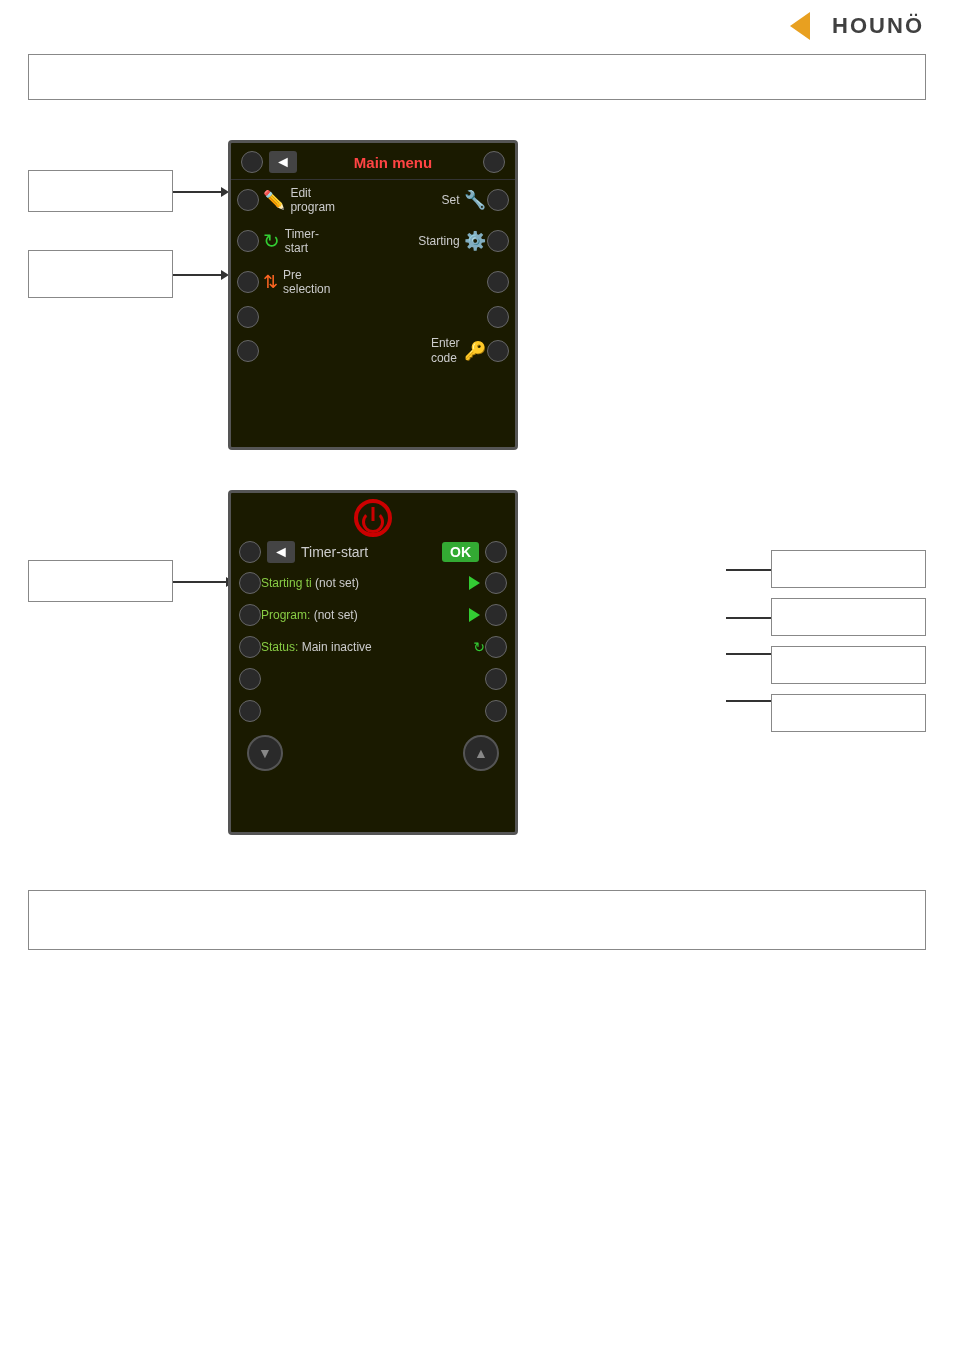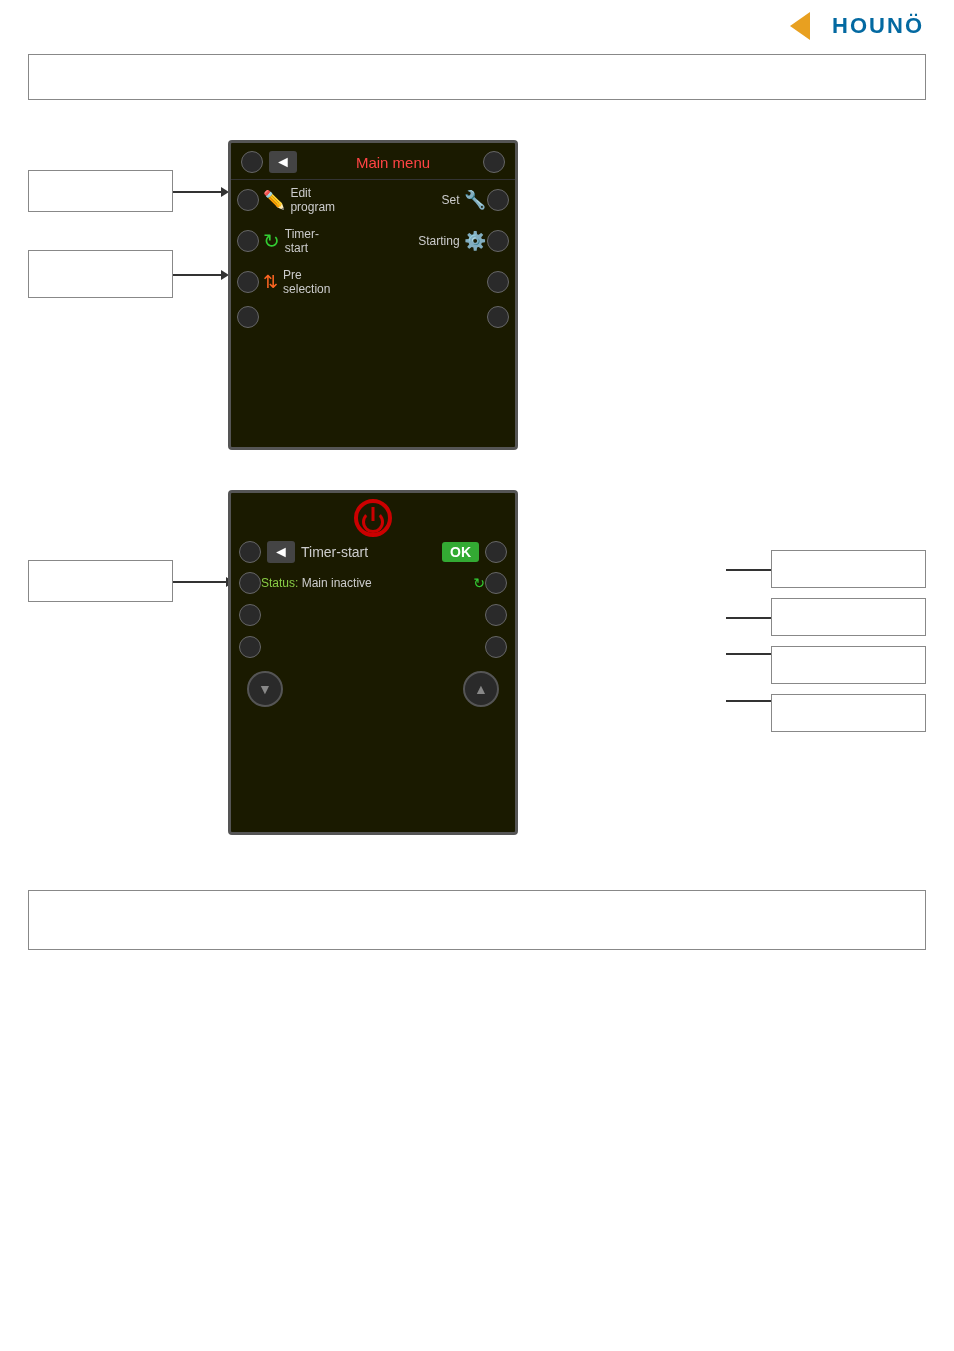--- a/index.html
+++ b/index.html
@@ -18,21 +18,21 @@
       justify-content: flex-end;
       padding: 12px 30px 0 0;
     }
     .logo {
       display: flex;
       align-items: center;
       gap: 22px;
       font-size: 22px;
       font-weight: bold;
       letter-spacing: 2px;
-      color: #0369a1;
+      color: #404040;
     }
     .logo-arrow {
       width: 0;
       height: 0;
       border-top: 14px solid transparent;
       border-bottom: 14px solid transparent;
       border-right: 20px solid #e8a020;
     }
 
     
@@ -54,21 +54,21 @@
       overflow: hidden;
     }
 
     
     .main-menu-screen {
       width: 290px;
       height: 310px;
     }
     .screen-title {
       color: #ff4444;
-      font-weight: normal;
+      font-weight: bold;
       font-size: 15px;
       margin-left: 6px;
     }
     .back-btn {
       display: inline-block;
       width: 28px;
       height: 22px;
       background: #444;
       border-radius: 3px;
       display: flex;
@@ -302,20 +302,29 @@
       <div style="flex:1"></div>
       <div class="side-btn"></div>
     </div>
 
     <div class="screen-row" style="justify-content: space-between;">
       <div class="side-btn"></div>
       <div style="flex:1"></div>
       <div class="side-btn"></div>
     </div>
 
+    <div class="screen-row" style="justify-content: space-between;">
+      <div class="side-btn"></div>
+      <div style="flex:1"></div>
+      <div class="menu-item-right">
+        <span class="menu-item-text">Enter<br>code</span>
+        <span class="menu-item-icon">🔑</span>
+      </div>
+      <div class="side-btn"></div>
+    </div>
 
   </div>
 </div>
 
 <div style="position: relative; margin: 20px 28px 0 28px; height: 380px;">
 
   <div class="label-box" style="position: absolute; left: 0; top: 70px; width: 145px; height: 42px;">
   </div>
   <div style="position: absolute; left: 145px; top: 91px; width: 55px; height: 1.5px; background: #333;"></div>
   <div style="position: absolute; left: 198px; top: 87px; width: 0; height: 0; border-top: 5px solid transparent; border-bottom: 5px solid transparent; border-left: 8px solid #333;"></div>
@@ -330,21 +339,41 @@
     </div>
 
     <div class="timer-header">
       <div class="side-btn"></div>
       <div class="back-btn">◄</div>
       <div class="timer-title">Timer-start</div>
       <div class="ok-btn">OK</div>
       <div class="side-btn"></div>
     </div>
 
-
+    <div class="timer-row">
+      <div class="side-btn"></div>
+      <div class="timer-row-label">
+        Starting ti <span class="timer-row-value">(not set)</span>
+      </div>
+      <div class="arrow-btn">
+        <div class="arrow-right"></div>
+      </div>
+      <div class="side-btn"></div>
+    </div>
+
+    <div class="timer-row">
+      <div class="side-btn"></div>
+      <div class="timer-row-label">
+        Program: <span class="timer-row-value">(not set)</span>
+      </div>
+      <div class="arrow-btn">
+        <div class="arrow-right"></div>
+      </div>
+      <div class="side-btn"></div>
+    </div>
 
     <div class="timer-row">
       <div class="side-btn"></div>
       <div class="timer-row-label">
         Status: <span class="timer-row-value">Main inactive</span>
       </div>
       <span class="refresh-icon">↻</span>
       <div class="side-btn"></div>
     </div>
 

